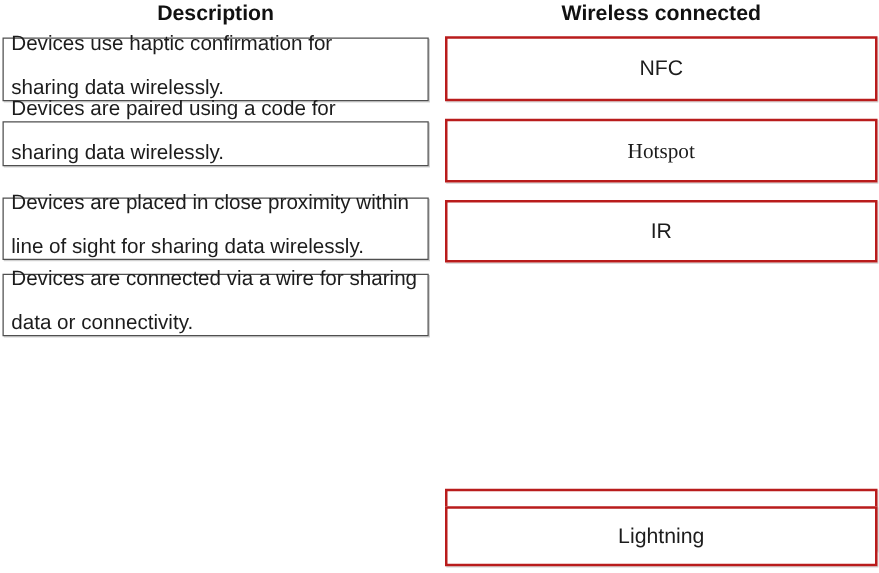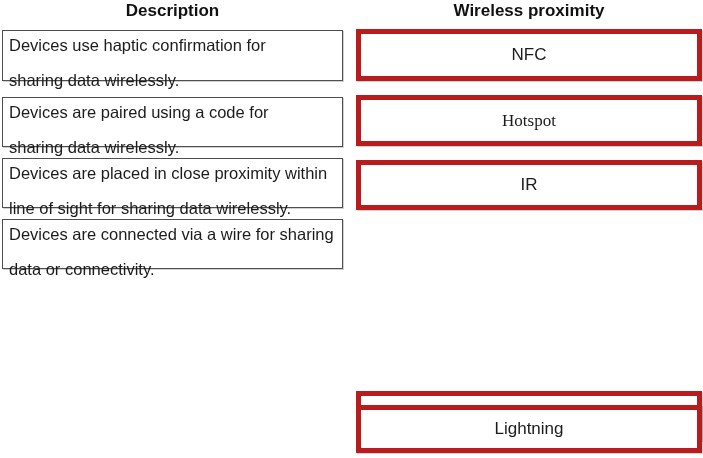--- a/index.html
+++ b/index.html
@@ -32,68 +32,68 @@
     position: absolute;
     left: 2px;
     width: 341px;
     box-sizing: border-box;
     background: #ffffff;
     border: 1px solid #4f4f4f;
     box-shadow: 1px 1px 0 rgba(0,0,0,0.18);
     padding: 5px 5px 0 6px;
     display: flex;
     flex-direction: column;
-    justify-content: space-between;
+    justify-content: flex-end;
     gap: 15px;
   }
   .desc-line {
     font-size: 16.5px;
     line-height: 19.5px;
     white-space: nowrap;
     color: #1c1c1c;
   }
   .tech-box {
     position: absolute;
     left: 356px;
     width: 346px;
     box-sizing: border-box;
     background: #ffffff;
-    border: 5px solid #b91c1c;
+    border: 2px solid #b91c1c;
     box-shadow: 1px 1px 0 rgba(0,0,0,0.18);
     display: flex;
     align-items: center;
     justify-content: center;
   }
   .tech-label {
     font-size: 17px;
     color: #1c1c1c;
   }
 
   
   #desc-1 { top: 30px;  height: 51px; }
-  #desc-2 { top: 97px;  height: 50px; }
+  #desc-2 { top: 97px;  height: 36px; }
   #desc-3 { top: 158px; height: 50px; }
   #desc-4 { top: 219px; height: 50px; }
 
   #tech-1 { top: 29px;  height: 52px; }
   #tech-2 { top: 95px;  height: 51px; font-family: Liberation Serif, serif; }
   #tech-3 { top: 160px; height: 50px; }
   #tech-4 { top: 218px; height: 49px; }
   #tech-5 { top: 279px; height: 49px; }
   #tech-6 { top: 343px; height: 50px; margin-top: 48px; }
   #tech-7 { top: 405px; height: 48px; }
 </style>
 </head>
 <body>
 
 <div class="page">
 
   <div class="col-header left">Description</div>
 
-  <div class="col-header right">Wireless proximity</div>
+  <div class="col-header right">Wireless connected</div>
 
   <div id="desc-1" class="desc-box">
     <div class="desc-line">Devices use haptic confirmation for</div>
     <div class="desc-line">sharing data wirelessly.</div>
   </div>
 
   <div id="desc-2" class="desc-box">
     <div class="desc-line">Devices are paired using a code for</div>
     <div class="desc-line">sharing data wirelessly.</div>
   </div>

